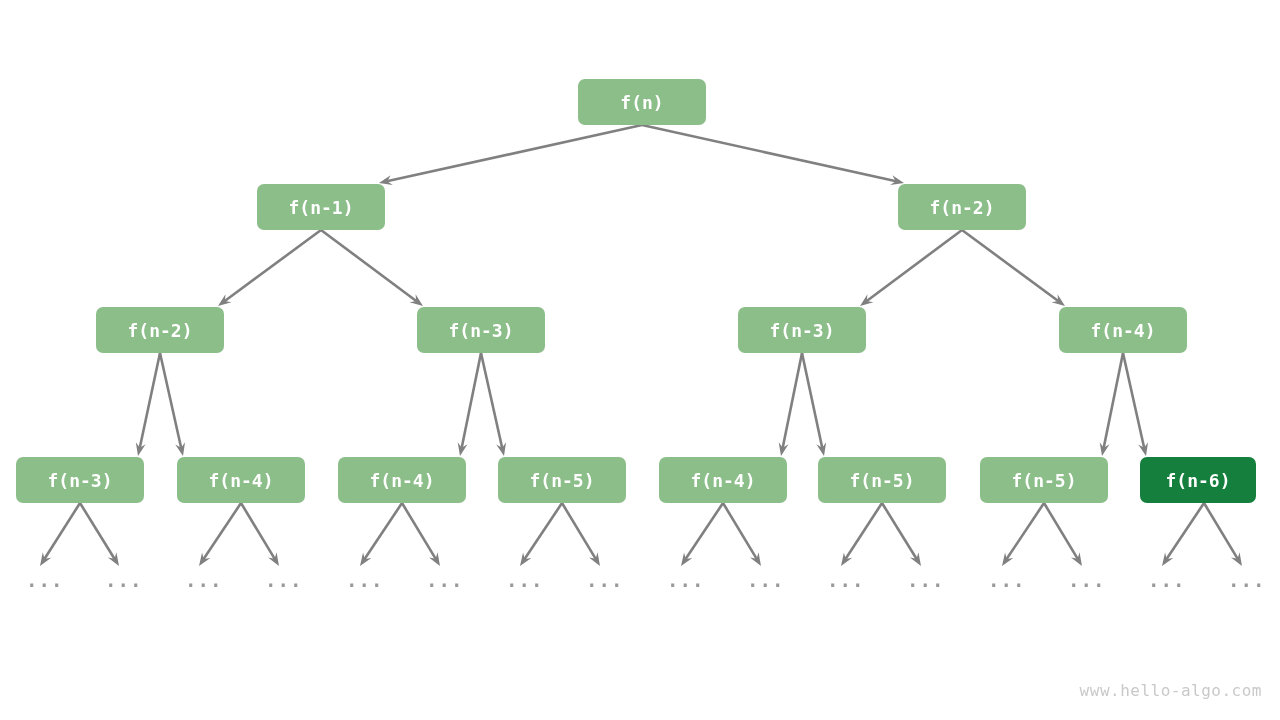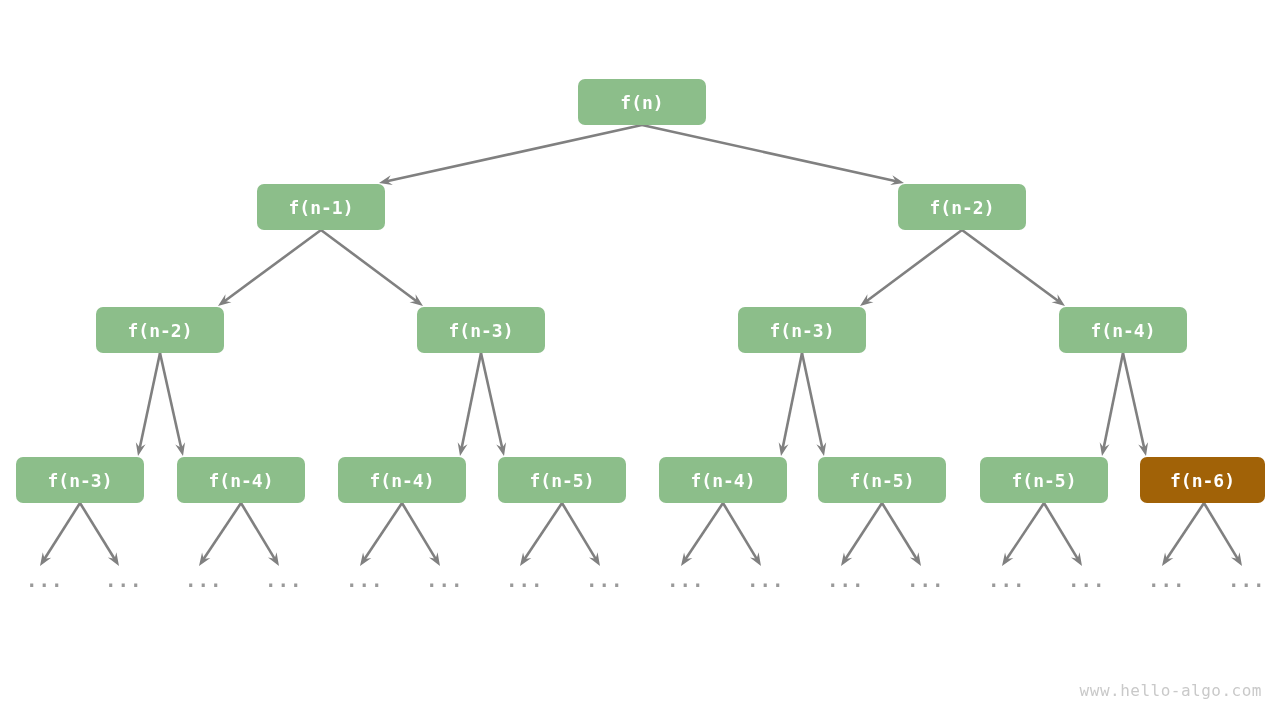--- a/index.html
+++ b/index.html
@@ -202,21 +202,21 @@
       <div class="node" style="left: 417px; top: 307px; width: 128px; height: 46px; background: rgb(140, 190, 138); color: rgb(255, 255, 255);">f(n-3)</div>
       <div class="node" style="left: 738px; top: 307px; width: 128px; height: 46px; background: rgb(140, 190, 138); color: rgb(255, 255, 255);">f(n-3)</div>
       <div class="node" style="left: 1059px; top: 307px; width: 128px; height: 46px; background: rgb(140, 190, 138); color: rgb(255, 255, 255);">f(n-4)</div>
       <div class="node" style="left: 16px; top: 457px; width: 128px; height: 46px; background: rgb(140, 190, 138); color: rgb(255, 255, 255);">f(n-3)</div>
       <div class="node" style="left: 177px; top: 457px; width: 128px; height: 46px; background: rgb(140, 190, 138); color: rgb(255, 255, 255);">f(n-4)</div>
       <div class="node" style="left: 338px; top: 457px; width: 128px; height: 46px; background: rgb(140, 190, 138); color: rgb(255, 255, 255);">f(n-4)</div>
       <div class="node" style="left: 498px; top: 457px; width: 128px; height: 46px; background: rgb(140, 190, 138); color: rgb(255, 255, 255);">f(n-5)</div>
       <div class="node" style="left: 659px; top: 457px; width: 128px; height: 46px; background: rgb(140, 190, 138); color: rgb(255, 255, 255);">f(n-4)</div>
       <div class="node" style="left: 818px; top: 457px; width: 128px; height: 46px; background: rgb(140, 190, 138); color: rgb(255, 255, 255);">f(n-5)</div>
       <div class="node" style="left: 980px; top: 457px; width: 128px; height: 46px; background: rgb(140, 190, 138); color: rgb(255, 255, 255);">f(n-5)</div>
-      <div class="node" style="left: 1140px; top: 457px; width: 125px; height: 46px; background: #a16207; color: rgb(255, 255, 255);">f(n-6)</div>
+      <div class="node" style="left: 1140px; top: 457px; width: 116px; height: 46px; background: #15803d; color: rgb(255, 255, 255);">f(n-6)</div>
     </div>
   <div id="ellipsis-layer">
       <div class="ellipsis" style="left: 26px; top: 576px; color: rgb(154, 154, 154);">···</div>
       <div class="ellipsis" style="left: 105px; top: 576px; color: rgb(154, 154, 154);">···</div>
       <div class="ellipsis" style="left: 185px; top: 576px; color: rgb(154, 154, 154);">···</div>
       <div class="ellipsis" style="left: 265px; top: 576px; color: rgb(154, 154, 154);">···</div>
       <div class="ellipsis" style="left: 346px; top: 576px; color: rgb(154, 154, 154);">···</div>
       <div class="ellipsis" style="left: 426px; top: 576px; color: rgb(154, 154, 154);">···</div>
       <div class="ellipsis" style="left: 506px; top: 576px; color: rgb(154, 154, 154);">···</div>
       <div class="ellipsis" style="left: 586px; top: 576px; color: rgb(154, 154, 154);">···</div>

